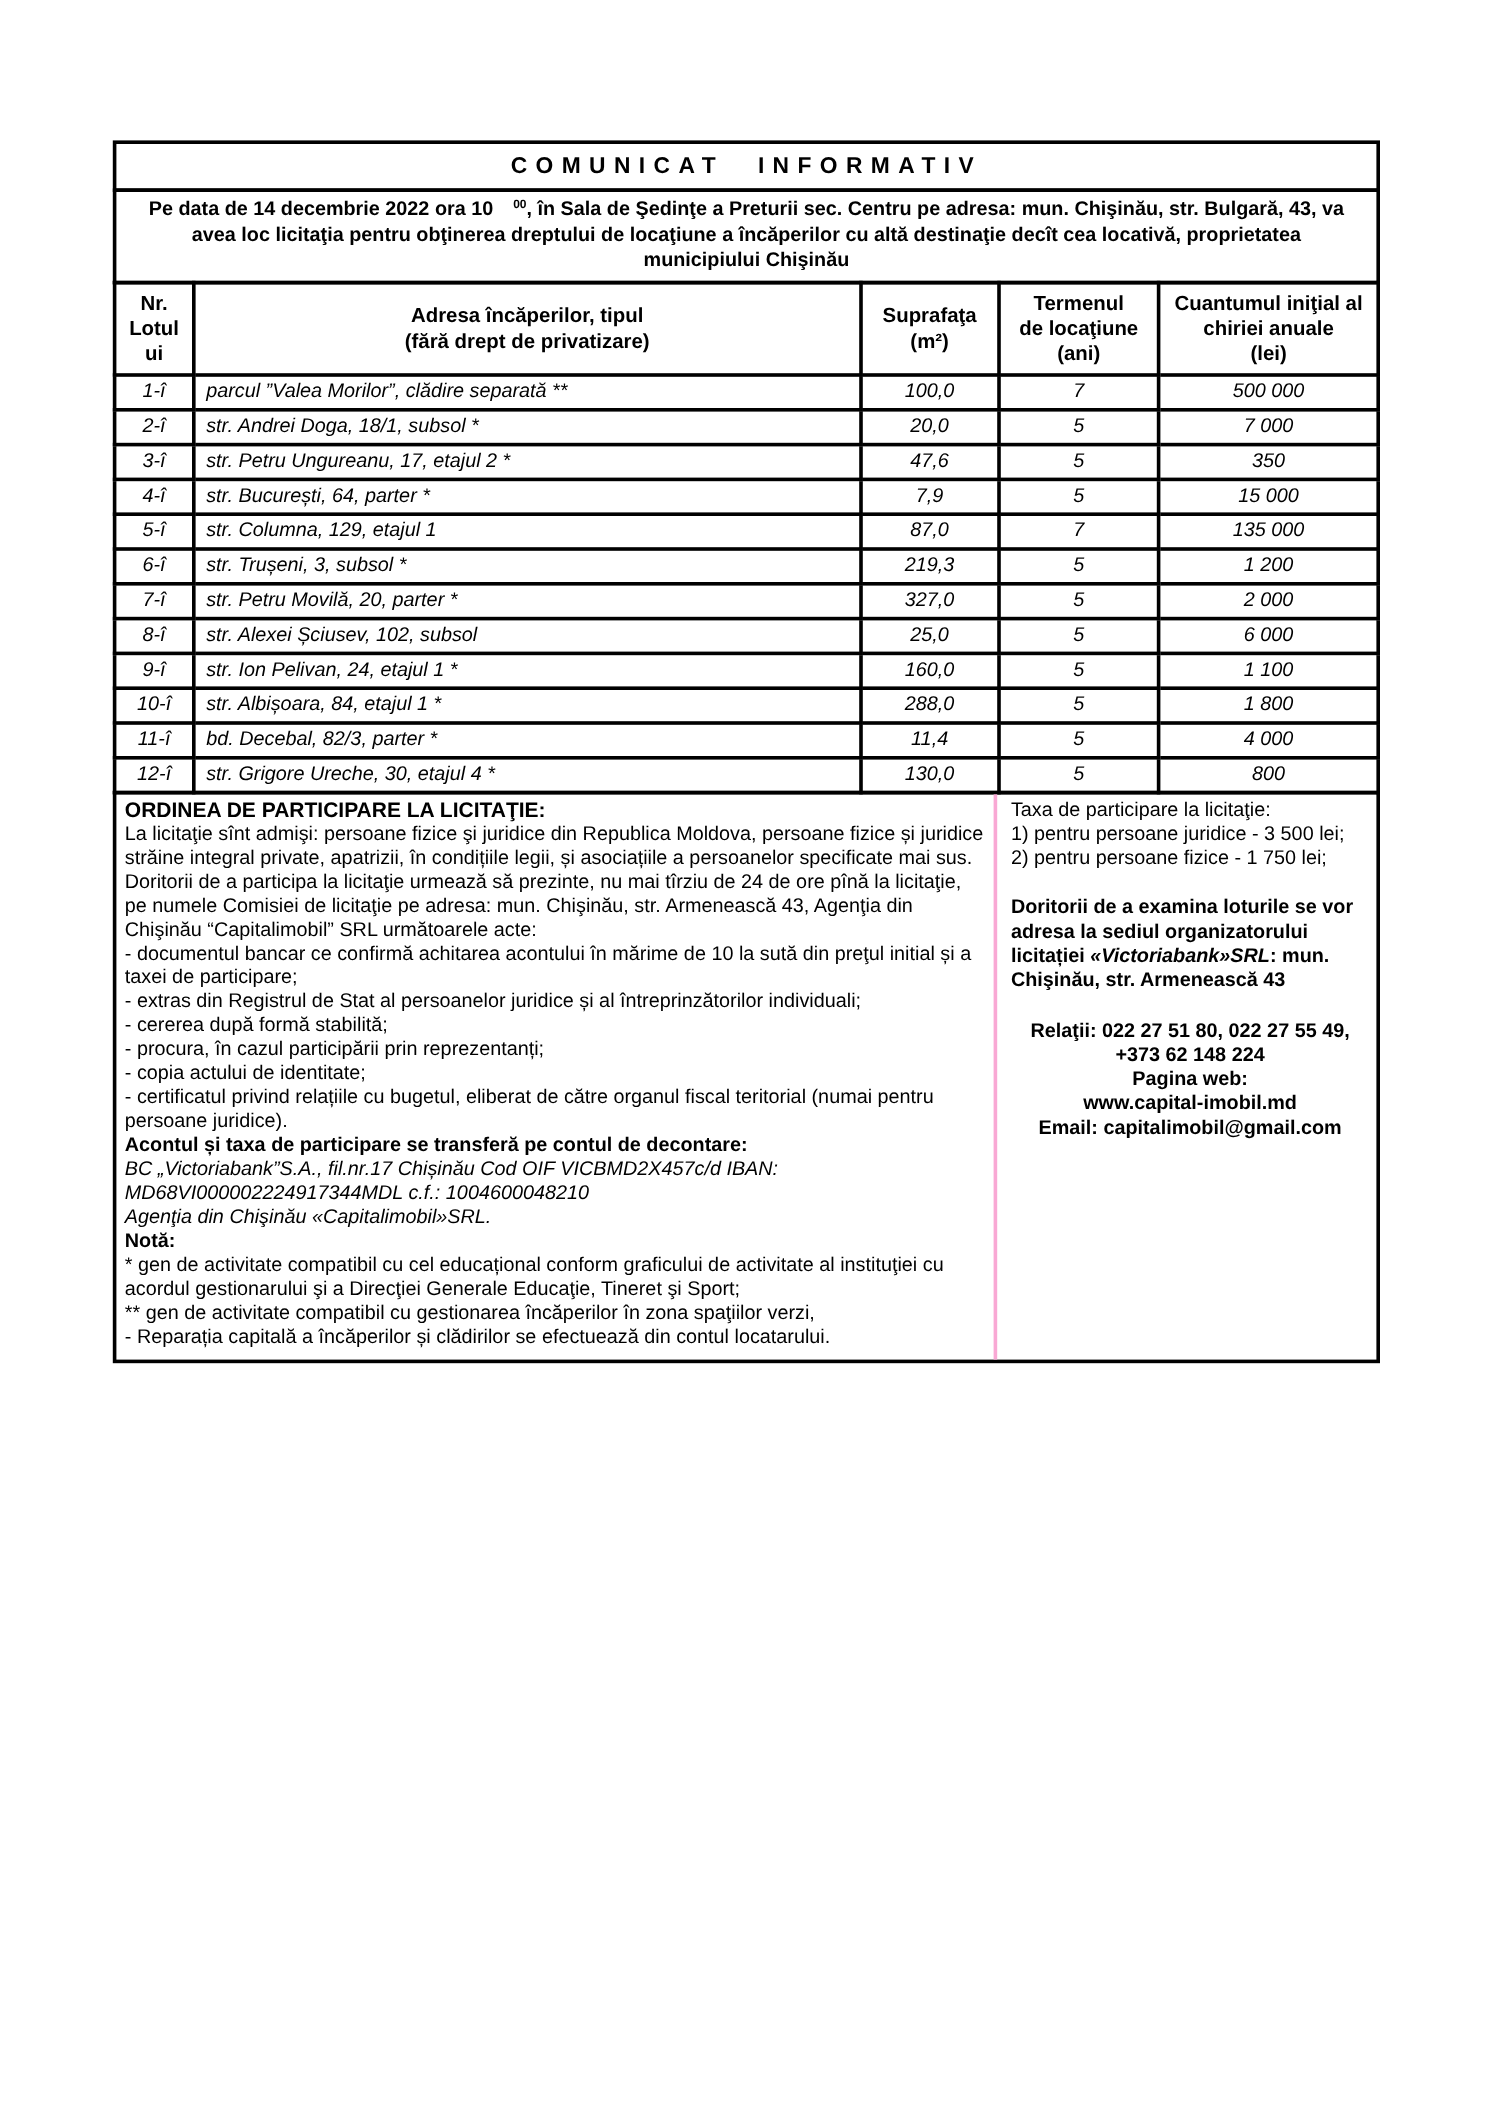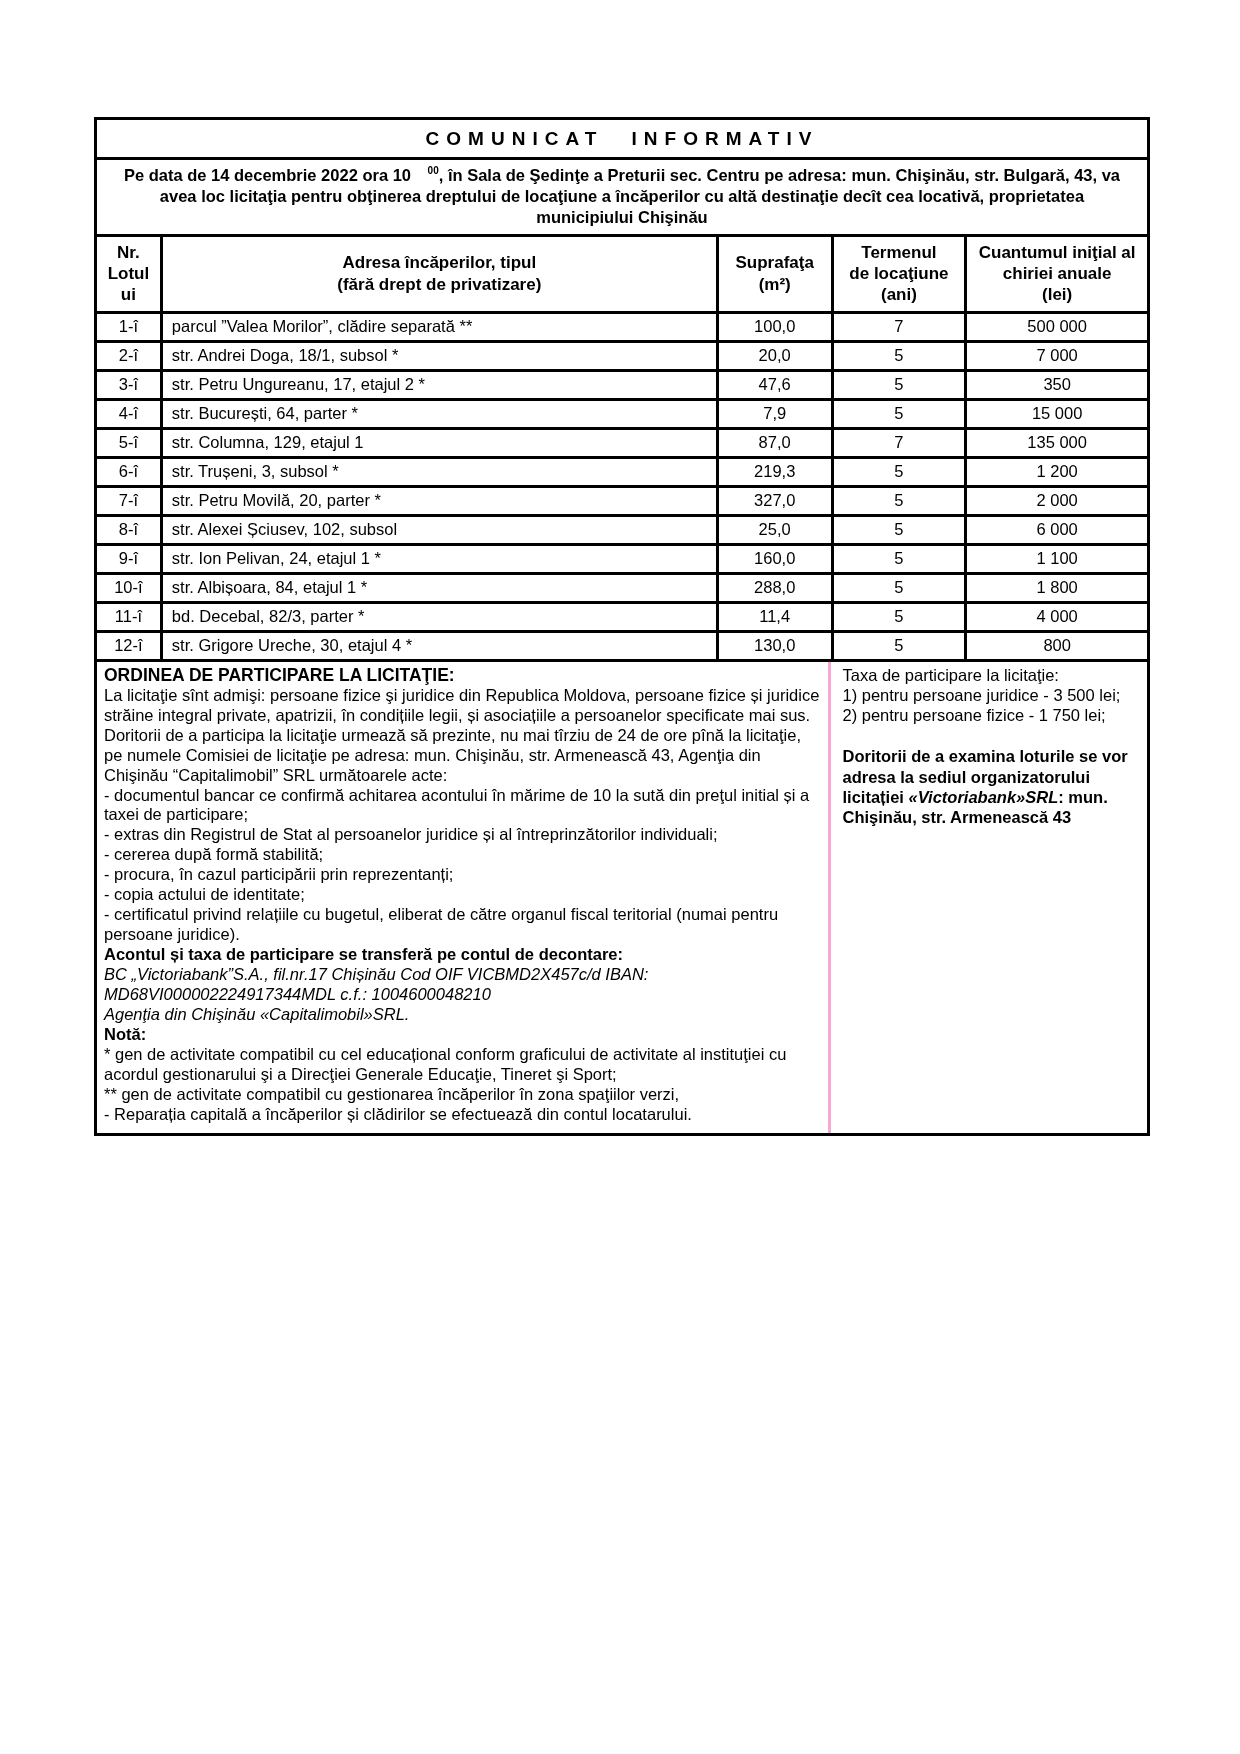--- a/index.html
+++ b/index.html
@@ -17,21 +17,21 @@
   }
   .intro-box {
     border: 3px solid #000; margin-top: -3px; text-align: center;
     font-weight: bold; font-size: 16.5px; line-height: 1.3; padding: 4px 14px 5px 14px;
   }
   sup { font-size: 10px; padding-left: 12px; }
 
   table.lots { width: 100%; border-collapse: collapse; margin-top: -3px; table-layout: fixed; }
   table.lots th, table.lots td { border: 3px solid #000; }
   table.lots th { font-size: 17px; font-weight: bold; text-align: center; vertical-align: middle; padding: 5px 2px; line-height: 1.25; }
-  table.lots td { font-size: 16.5px; text-align: center; vertical-align: middle; height: 29px; padding: 2px 4px; }
+  table.lots td { font-size: 16.5px; text-align: center; vertical-align: middle; height: 29px; padding: 2px 4px; font-style: italic; }
   table.lots td.addr { text-align: left; padding-left: 9px; }
 
   .bottom { display: flex; margin-top: -3px; border: 3px solid #000; align-items: stretch; }
   .bottom-left {
     width: 69.95%; border-right: 3px solid #f9a8d4;
     padding: 3px 8px 8px 7px; font-size: 16.5px; line-height: 1.21;
   }
   .bottom-right { flex: 1; padding: 3px 6px 8px 11px; font-size: 16.5px; line-height: 1.23; }
 
   .bottom-left p, .bottom-right p { margin: 0; }
@@ -227,16 +227,27 @@
     <div class="bottom-right">
       <p>Taxa de participare la licitaţie:</p>
       <div>
   <p>1) pentru persoane juridice - 3 500 lei;</p>
 
   <p>2) pentru persoane fizice -  1 750 lei;</p>
 </div>
       <div class="gap"></div>
       <p class="visit"><span>Doritorii de a examina loturile se vor adresa la sediul organizatorului licitației </span><em>«Victoriabank»SRL</em><span>:  mun. Chişinău, str. Armenească 43</span></p>
       <div class="gap"></div>
+      <div>
+  <p class="contact">Relaţii: 022 27 51 80, 022 27 55 49,</p>
+
+  <p class="contact">+373 62 148 224</p>
+
+  <p class="contact">Pagina web:</p>
+
+  <p class="contact">www.capital-imobil.md</p>
+
+  <p class="contact">Email: capitalimobil@gmail.com</p>
+</div>
     </div>
   </div>
 
 </div>
 
 </body></html>

